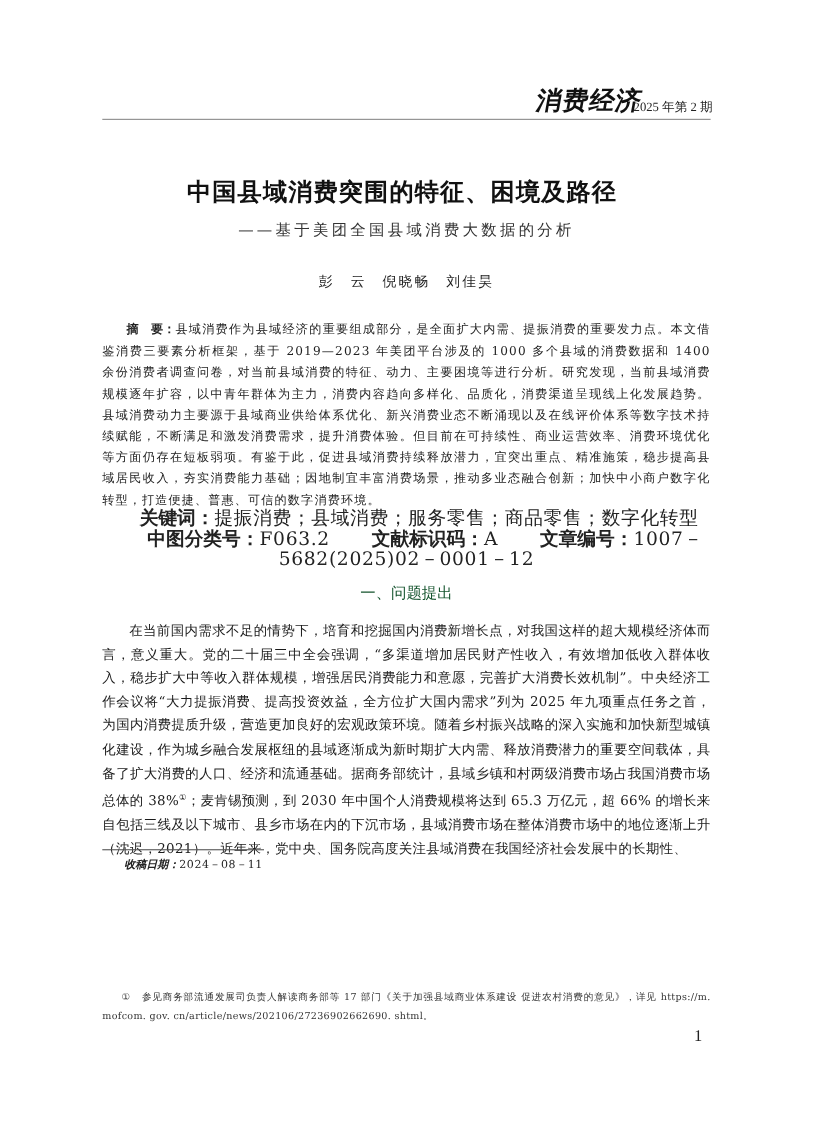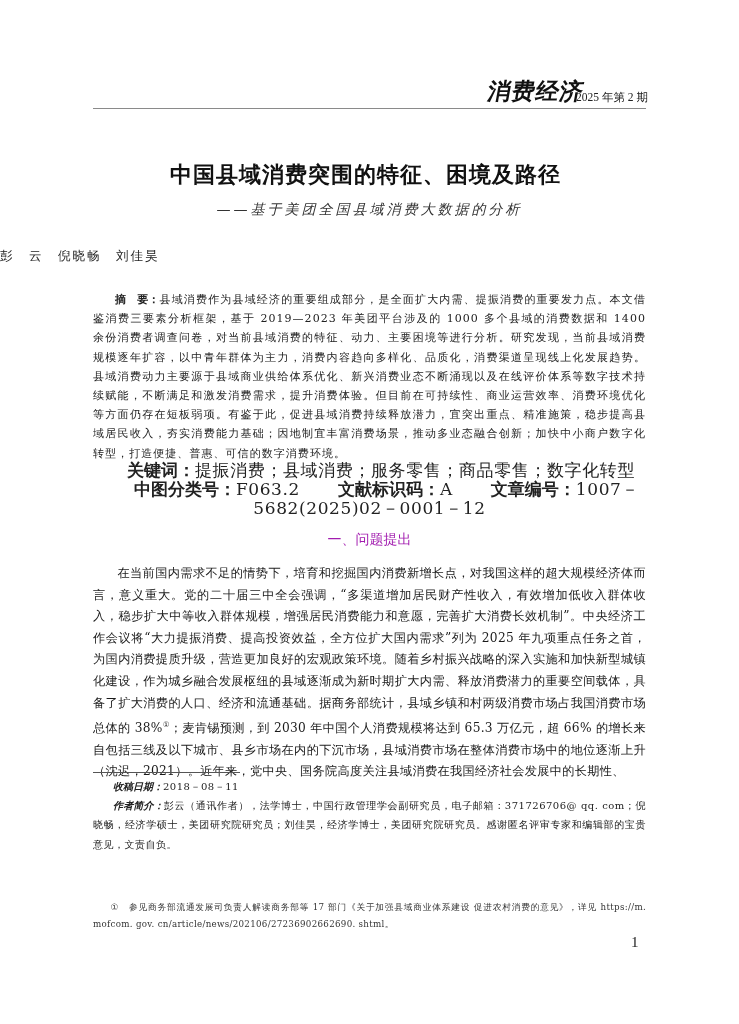--- a/index.html
+++ b/index.html
@@ -9,34 +9,34 @@
 
   
   .hdr-logo { left: 488px; top: 76px; font-size: 23px; font-weight: bold; letter-spacing: 1px;
               font-family: "DejaVu Serif", serif; transform: skewX(-10deg); color: #111; }
   .hdr-issue { left: 576px; top: 90px; font-size: 11.5px; font-family: "Liberation Serif", serif; font-weight: normal; color: #222; }
   .hdr-rule { left: 93px; top: 108px; width: 553px; height: 1px; background: #8a8a8a; }
 
   
   .title { left: 0; width: 731px; top: 160px; text-align: center; font-size: 22px; font-weight: bold;
            letter-spacing: 1px; font-family: "DejaVu Sans", sans-serif; color: #111; }
-  .subtitle { left: 0; width: 739px; top: 201px; text-align: center; font-size: 14px; letter-spacing: 3px; color: #333; font-style: italic; }
-  .authors { left: 0; width: 739px; top: 248px; font-size: 12.5px; word-spacing: 10px; letter-spacing: 2px; color: #222; }
+  .subtitle { left: 0; width: 739px; top: 201px; text-align: center; font-size: 14px; letter-spacing: 3px; color: #333; }
+  .authors { left: 0; width: 739px; top: 248px; text-align: center; font-size: 12.5px; word-spacing: 10px; letter-spacing: 2px; color: #222; }
 
   
   .abstract { left: 93px; top: 290px; width: 553px; font-size: 11px; line-height: 19.2px; text-align: justify;
               text-indent: 2em; letter-spacing: 1.05px; color: #222; }
   .abstract b, .meta b { font-family: Liberation Serif, serif; font-weight: bold; letter-spacing: 0; }
   .meta { left: 93px; width: 553px; font-size: 17px; line-height: 19px; text-indent: 2em; color: #222; letter-spacing: 0.6px; }
   .meta-keywords { top: 461px; }
   .meta-class { top: 480px; text-align: center; }
   .meta-class span.gap { display: inline-block; width: 38px; }
 
   
-  .section { left: 0; width: 739px; top: 531px; text-align: center; font-size: 14px; color: #a21caf;
+  .section { left: 0; width: 739px; top: 531px; text-align: center; font-size: 14px; color: #14532d;
              font-family: "DejaVu Sans", sans-serif; }
 
   
   .body-text { left: 93px; top: 563px; width: 553px; font-size: 12.2px; line-height: 21.6px;
                text-align: justify; text-indent: 2em; color: #1a1a1a; letter-spacing: 0.3px; }
   sup.fn { font-size: 7.5px; vertical-align: 5px; }
 
   
   .fn-rule { left: 93px; top: 772px; width: 147px; height: 1px; background: #555; }
   .notes { left: 93px; top: 777px; width: 553px; font-size: 10px; line-height: 19.2px; text-align: justify; color: #222; letter-spacing: 0.5px; }
@@ -71,21 +71,20 @@
 </div>
 
 <div class="abs section">一、问题提出</div>
 
 <div class="abs body-text">
   <span>在当前国内需求不足的情势下，培育和挖掘国内消费新增长点，对我国这样的超大规模经济体而言，意义重大。党的二十届三中全会强调，“多渠道增加居民财产性收入，有效增加低收入群体收入，稳步扩大中等收入群体规模，增强居民消费能力和意愿，完善扩大消费长效机制”。中央经济工作会议将“大力提振消费、提高投资效益，全方位扩大国内需求”列为 2025 年九项重点任务之首，为国内消费提质升级，营造更加良好的宏观政策环境。随着乡村振兴战略的深入实施和加快新型城镇化建设，作为城乡融合发展枢纽的县域逐渐成为新时期扩大内需、释放消费潜力的重要空间载体，具备了扩大消费的人口、经济和流通基础。据商务部统计，县域乡镇和村两级消费市场占我国消费市场总体的 38%</span><sup class="fn">①</sup><span>；麦肯锡预测，到 2030 年中国个人消费规模将达到 65.3 万亿元，超 66% 的增长来自包括三线及以下城市、县乡市场在内的下沉市场，县域消费市场在整体消费市场中的地位逐渐上升（沈迟，2021）。近年来，党中央、国务院高度关注县域消费在我国经济社会发展中的长期性、</span>
 </div>
 
 <div class="abs fn-rule"></div>
 <div class="abs notes">
-  <p><b>收稿日期：</b><span>2018－08－11</span></p>
-  <p><b>作者简介：</b><span>彭云（通讯作者），法学博士，中国行政管理学会副研究员，电子邮箱：371726706@ qq. com；倪晓畅，经济学硕士，美团研究院研究员；刘佳昊，经济学博士，美团研究院研究员。感谢匿名评审专家和编辑部的宝贵意见，文责自负。</span></p>
+  <p><b>收稿日期：</b><span>2024－08－11</span></p>
 </div>
 
 <div class="abs footnote">
   <span class="mark">①</span><span>参见商务部流通发展司负责人解读商务部等 17 部门《关于加强县域商业体系建设 促进农村消费的意见》，详见 https://m. mofcom. gov. cn/article/news/202106/27236902662690. shtml。</span>
 </div>
 
 <div class="abs page-num">1</div>
 
 </body></html>

